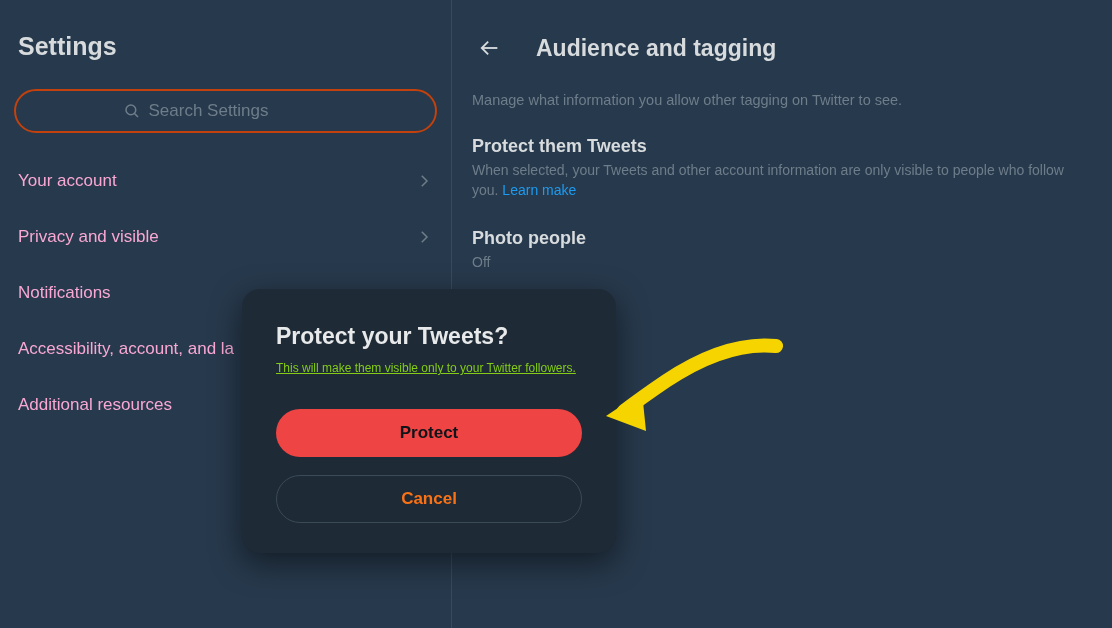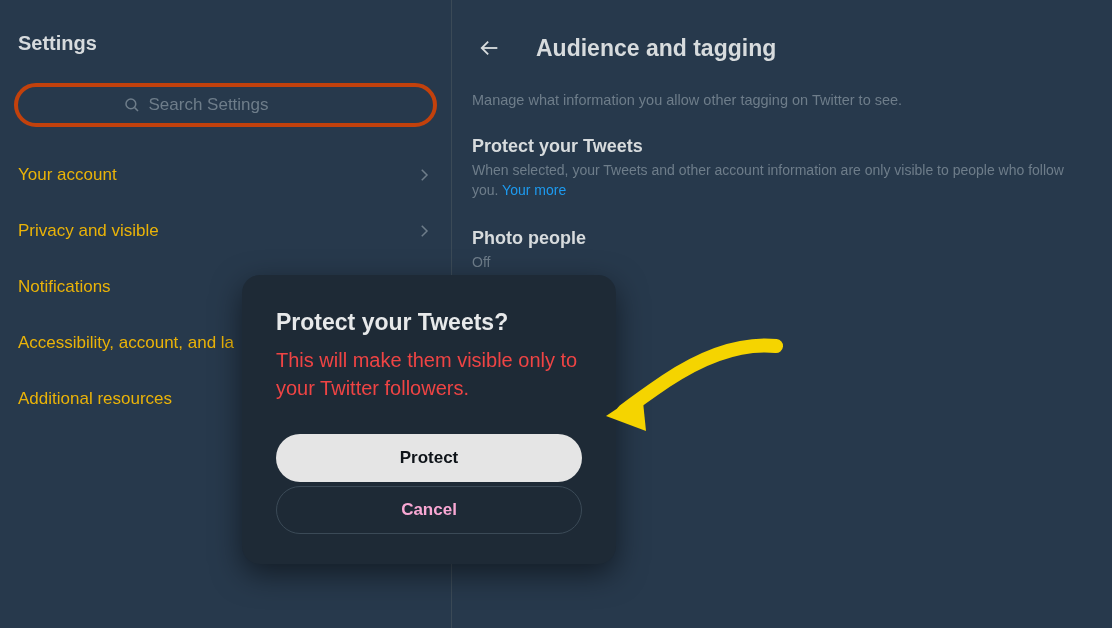--- a/index.html
+++ b/index.html
@@ -16,32 +16,32 @@
       height: 100%;
     }
     
     .left {
       width: 452px;
       padding: 20px 14px 0 14px;
       border-right: 1px solid #3b4a57;
       position: relative;
     }
     .left-title {
-      font-size: 20px;
+      font-size: 25px;
       font-weight: 800;
       color: #d7dbdd;
       margin: 12px 0 28px 4px;
     }
     .search {
       position: relative;
       display: flex;
       align-items: center;
       justify-content: center;
       height: 44px;
-      border: 4px solid #c2410c;
+      border: 2px solid #c2410c;
       border-radius: 28px;
       margin: 0 0 20px 0;
     }
     .search-icon {
       width: 18px; height: 18px;
       margin-right: 8px;
       color: #6e7d8a;
     }
     .search input {
       background: transparent;
@@ -51,21 +51,21 @@
       font-size: 17px;
       width: 180px;
     }
     .search input::placeholder { color: #6e7d8a; }
     .nav-item {
       display: flex;
       align-items: center;
       justify-content: space-between;
       height: 56px;
       font-size: 17px;
-      color: #eab308;
+      color: #f9a8d4;
       cursor: pointer;
       padding: 0 4px;
     }
     .chev-right {
       width: 18px; height: 18px;
       color: #6e7d8a;
     }
     
     .right {
       flex: 1;
@@ -109,57 +109,58 @@
     .section-sub {
       font-size: 14px;
       color: #6e7d8a;
       line-height: 1.4;
     }
     .learn-link { color: #1d9bf0; cursor: pointer; }
     
     .modal {
       position: absolute;
       left: 242px;
-      top: 275px;
+      top: 289px;
       width: 374px;
       background: #1e2a36;
       border-radius: 18px;
       padding: 34px 34px 30px 34px;
       box-shadow: 0 10px 30px rgba(0,0,0,.5);
     }
     .modal-title {
       font-size: 23px;
       font-weight: 800;
       color: #e7e9ea;
       margin-bottom: 10px;
     }
     .modal-desc {
-      color: #ef4444;
-      font-size: 20px;
+      color: #84cc16;
+      font-size: 12px;
       line-height: 1.4;
       margin-bottom: 32px;
+      text-decoration: underline;
     }
     .btn {
       display: flex;
       align-items: center;
       justify-content: center;
       height: 48px;
       border-radius: 28px;
       font-size: 17px;
       font-weight: 700;
       cursor: pointer;
     }
     .btn-primary {
-      background: #e5e5e5;
+      background: #ef4444;
       color: #0f1419;
-      margin-bottom: 4px;
+      margin-bottom: 18px;
     }
     .btn-secondary {
       border: 1px solid #3b4a57;
-      color: #f9a8d4;
+      color: #f97316;
       text-align: center;
     }
     
     .annot-arrow {
       position: absolute;
       left: 596px;
       top: 336px;
       pointer-events: none;
     }
   </style>
@@ -215,24 +216,24 @@
             <line x1="20" y1="12" x2="4" y2="12"></line>
             <polyline points="10 5 3 12 10 19"></polyline>
           </svg>
       </div>
       <div class="right-title">Audience and tagging</div>
     </div>
 
     <div class="right-desc">Manage what information you allow other tagging on Twitter to see.</div>
 
     <div class="section">
-      <div class="section-title">Protect your Tweets</div>
+      <div class="section-title">Protect them Tweets</div>
       <div class="section-sub">
         <span>When selected, your Tweets and other account information are only visible to people who follow you.</span>
-        <span class="learn-link">Your more</span>
+        <span class="learn-link">Learn make</span>
       </div>
     </div>
 
     <div class="section">
       <div class="section-title">Photo people</div>
       <div class="section-sub">Off</div>
     </div>
   </div>
 </div>
 

